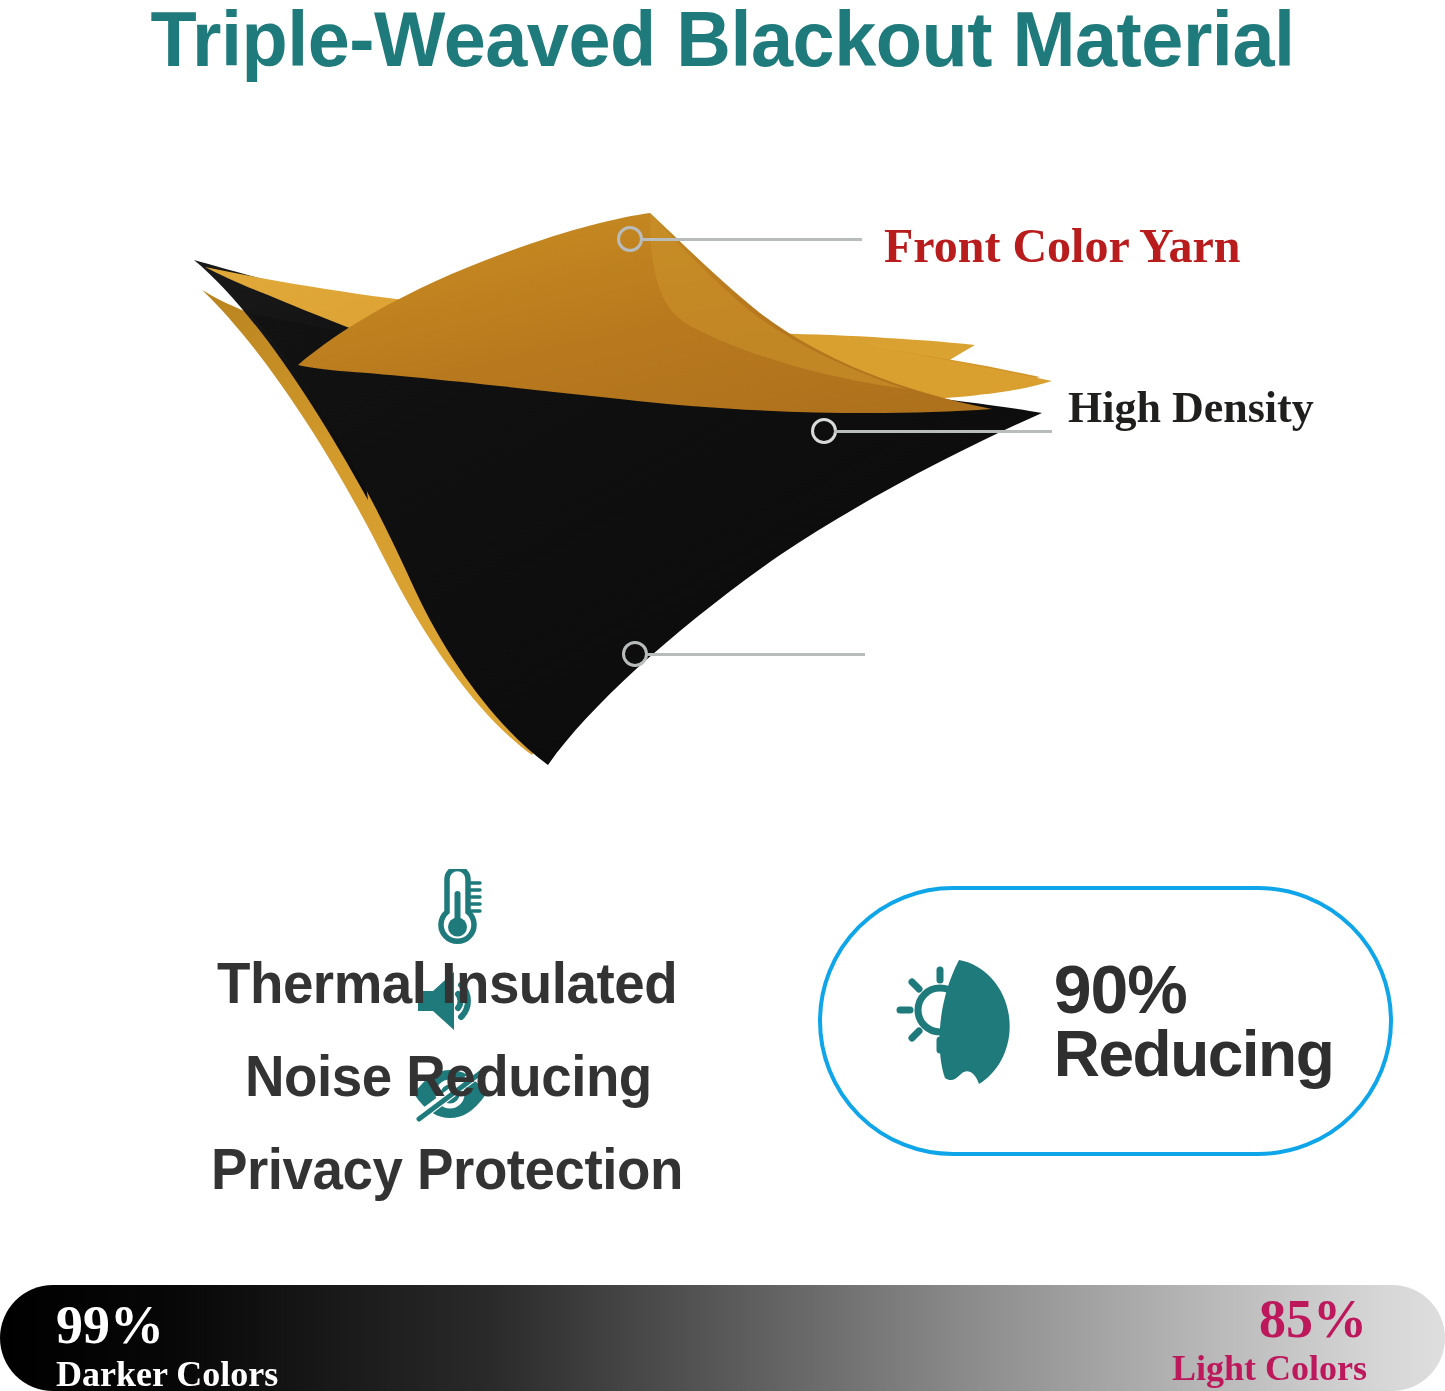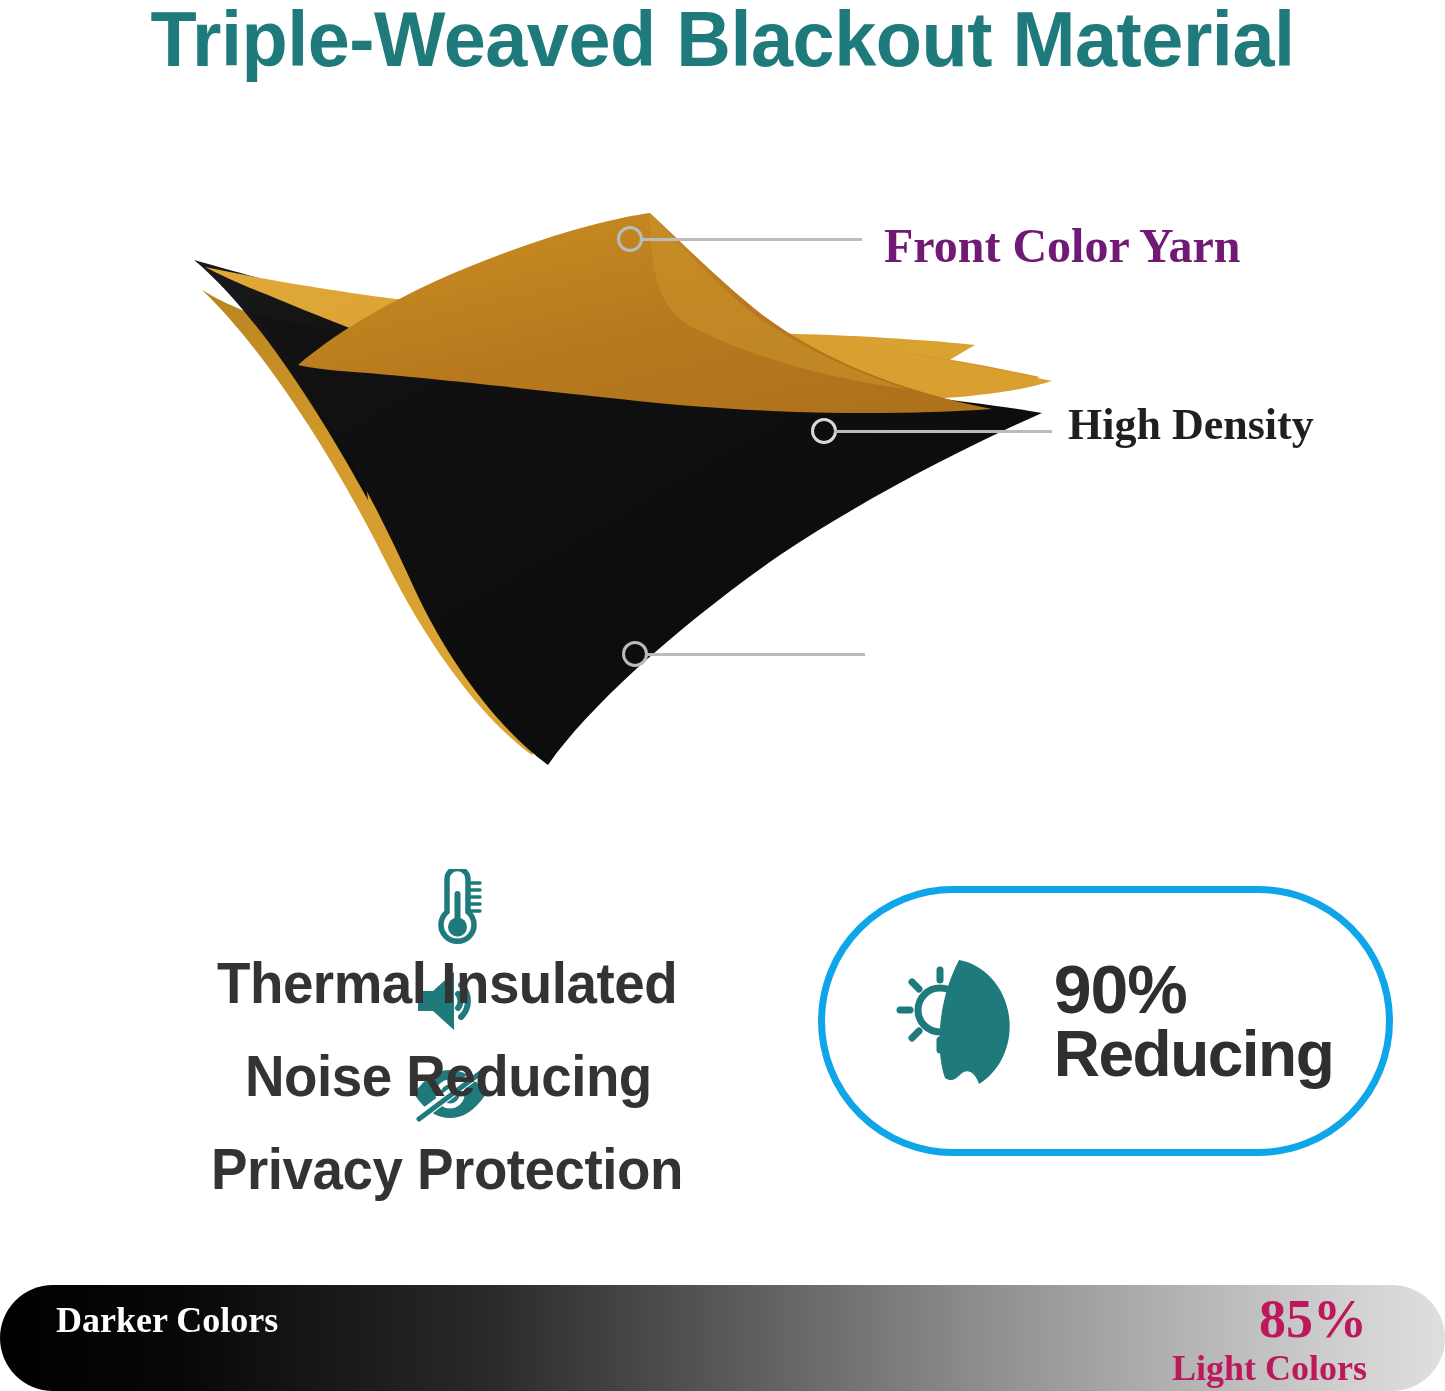--- a/index.html
+++ b/index.html
@@ -46,35 +46,35 @@
   .diagram svg { display: block; }
 
   
   .callout {
     position: absolute;
     font-family: "Liberation Serif", serif;
     font-weight: bold;
     white-space: nowrap;
   }
   .callout-gold {
-    color: #701a75;
+    color: #b91c1c;
   }
   .callout-dark {
     color: #201F1E;
     line-height: 1.12;
     white-space: normal;
   }
   #callout-front {
     left: 884px;
     top: 218px;
     font-size: 48px;
   }
   #callout-black {
     left: 1068px;
-    top: 400px;
+    top: 383px;
     font-size: 44px;
     width: 330px;
   }
   #callout-back {
     left: 886px;
     top: 629px;
     font-size: 46px;
   }
 
   
@@ -129,21 +129,21 @@
     transform-origin: left center;
   }
 
   
   .badge {
     position: absolute;
     left: 818px;
     top: 886px;
     width: 575px;
     height: 270px;
-    border: 7px solid #0ea5e9;
+    border: 4px solid #0ea5e9;
     border-radius: 140px;
     box-sizing: border-box;
     display: flex;
     align-items: center;
     justify-content: center;
     background: #ffffff;
   }
   .badge-icon {
     width: 160px;
     height: 160px;
@@ -383,20 +383,21 @@
     <div class="badge-text">
       <div class="badge-pct">90%</div>
       <div class="badge-word">Reducing</div>
     </div>
   </div>
 
 
   <div class="effect-bar"></div>
 
   <div class="effect-left">
+    <div class="effect-pct">99%</div>
     <div class="effect-sub">Darker Colors</div>
   </div>
 
   <div class="effect-right">
     <div class="effect-pct">85%</div>
     <div class="effect-sub">Light Colors</div>
   </div>
 
 </div>
 

